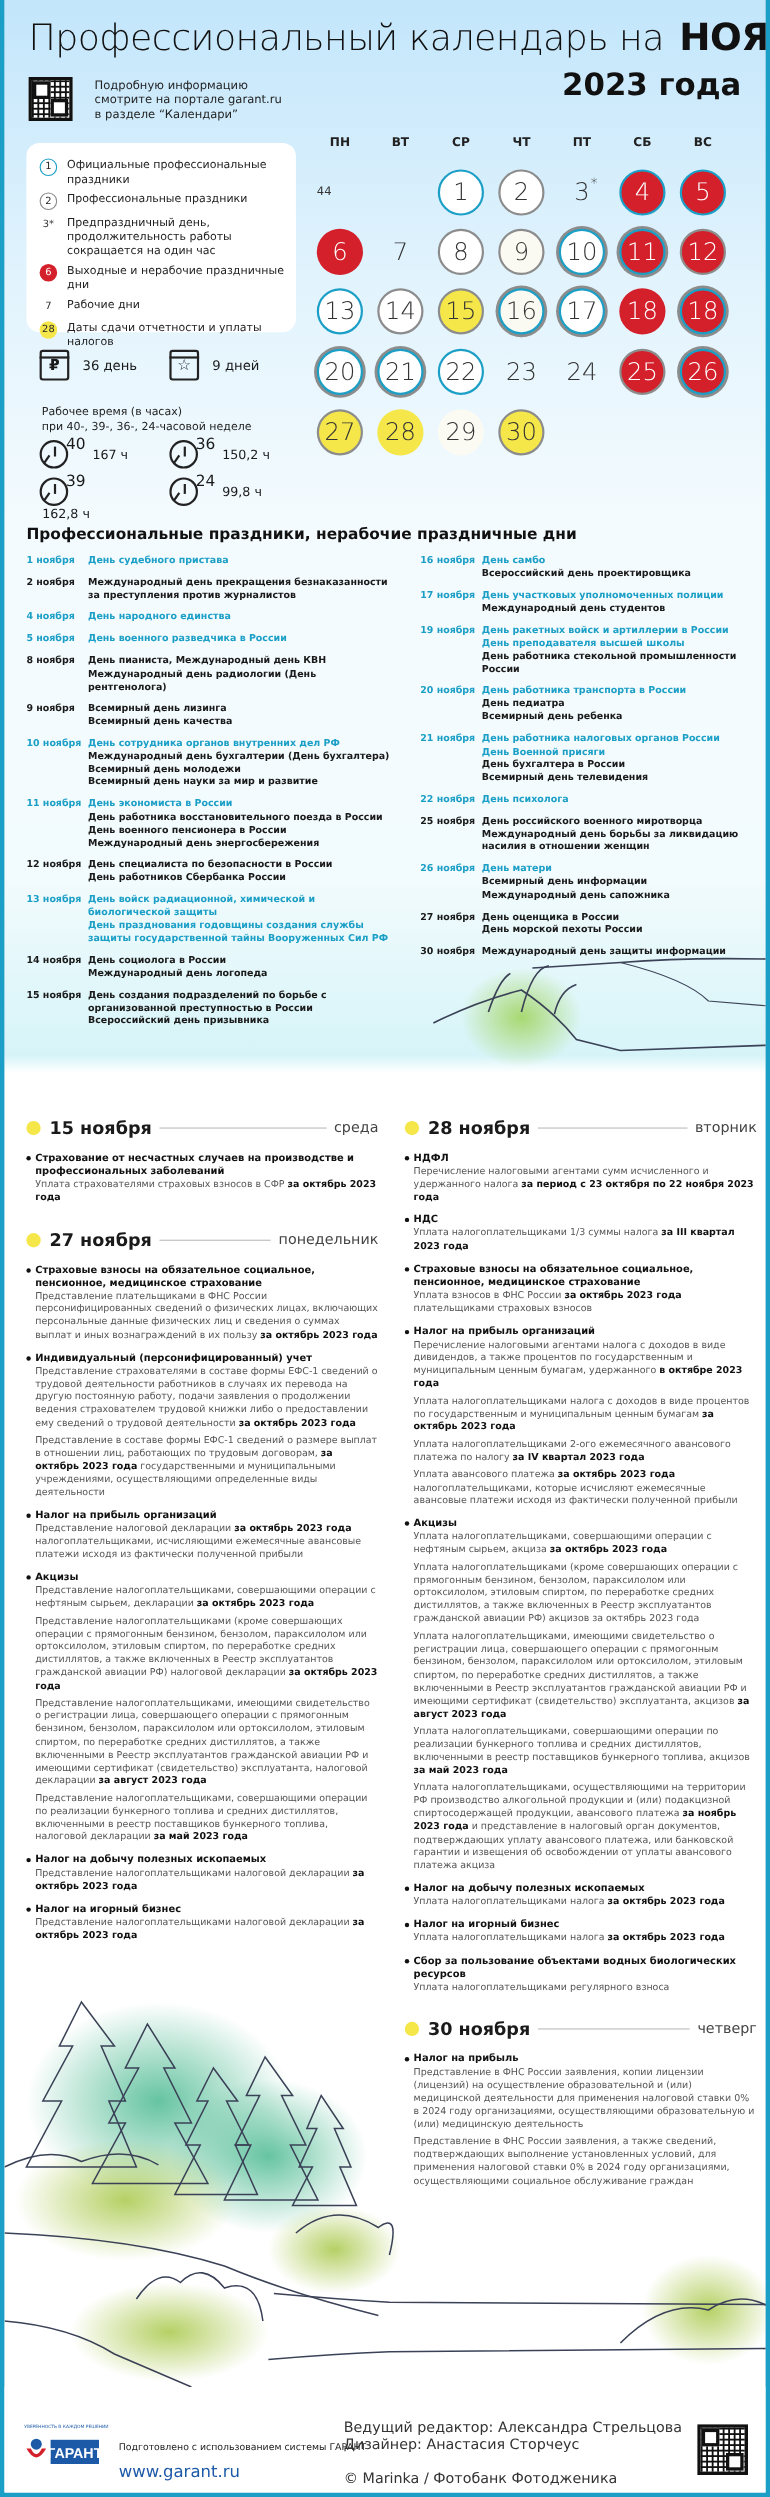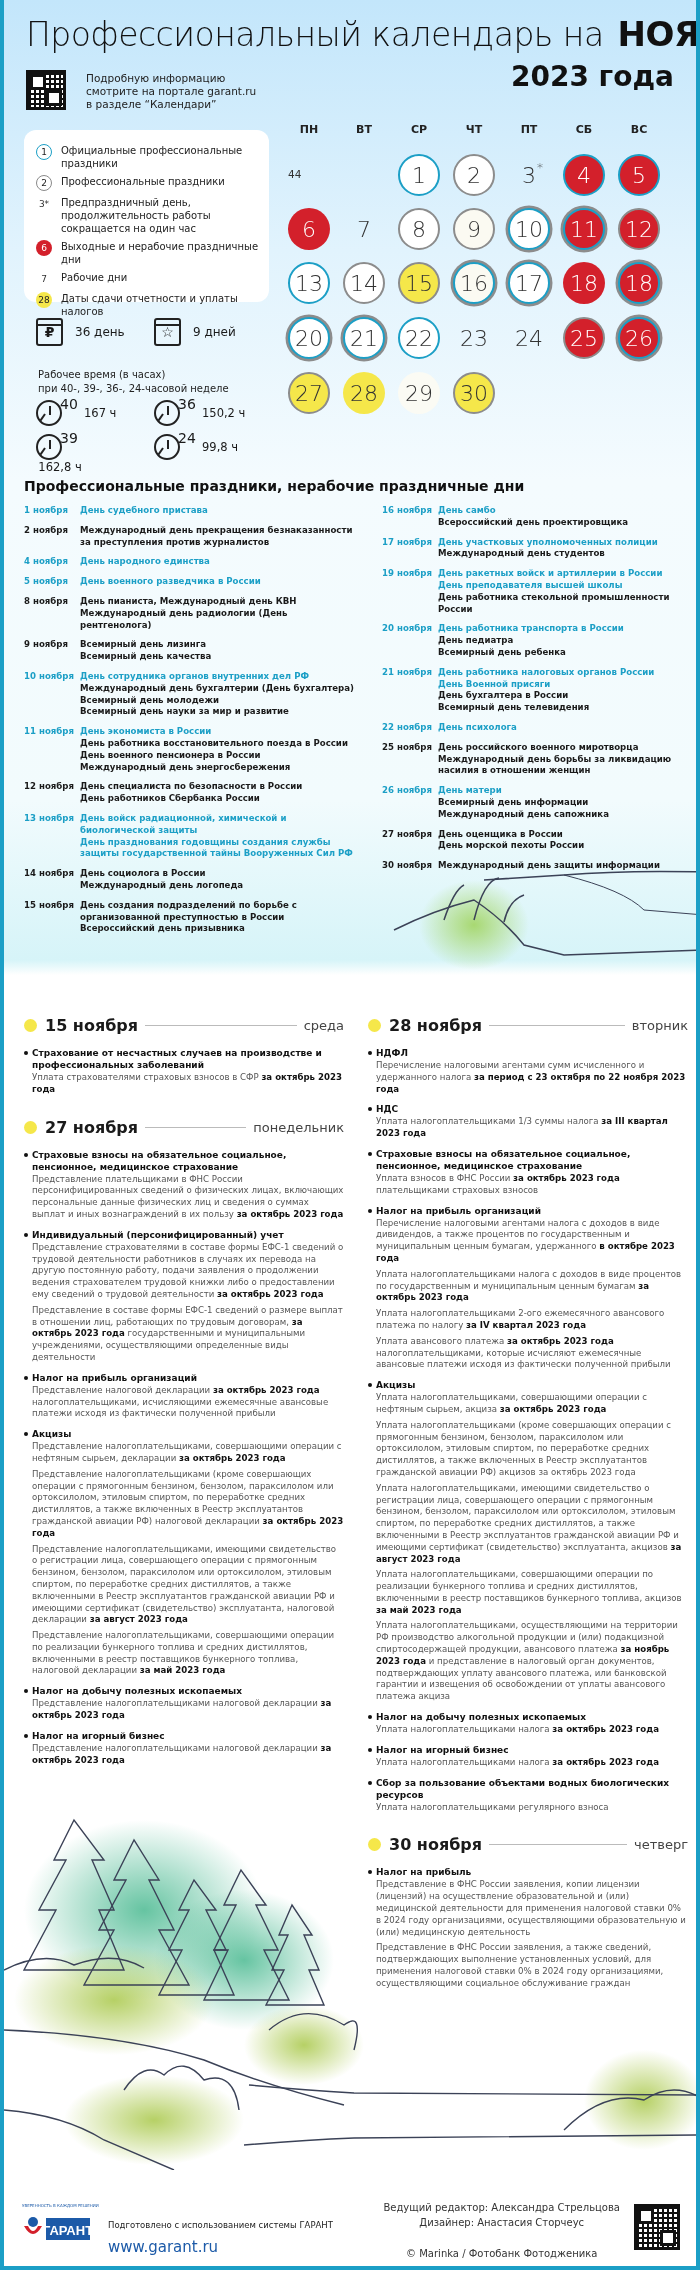--- a/index.html
+++ b/index.html
@@ -87,21 +87,21 @@
   .tax-desc { font-size: 8.6px; line-height: 11.8px; color: #555; padding-left: 8px; margin-top: 1px; }
   .tax-desc + .tax-desc { margin-top: 4px; }
   .tax-desc b { color: #111; }
 
   
   .footer { position: absolute; left: 0; right: 0; bottom: 0; height: 96px; background: #fff; }
   .garant-logo { position: absolute; left: 18px; top: 42px; width: 72px; height: 36px; }
   .garant-tag { position: absolute; left: 18px; top: 33px; font-size: 4px; color: #1c5aa8; }
   .prep { position: absolute; left: 104px; top: 50px; font-size: 8.5px; color: #222; }
   .site { position: absolute; left: 104px; top: 68px; font-size: 15px; color: #1c5aa8; }
-  .credits { position: absolute; right: 76px; top: 30px; text-align: center; font-size: 10px; line-height: 15px; color: #333; }
+  .credits { position: absolute; right: 76px; top: 30px; text-align: left; font-size: 13px; line-height: 15px; color: #333; }
   .credits .cp { margin-top: 16px; }
   .qr.bottom { right: 16px; top: 34px; width: 46px; height: 46px; }
 </style>
 </head>
 <body>
 
 <div class="page">
 
   <div class="title"><span>Профессиональный календарь на</span> <b>НОЯБРЬ</b></div>
   <div class="year">2023 года</div>

